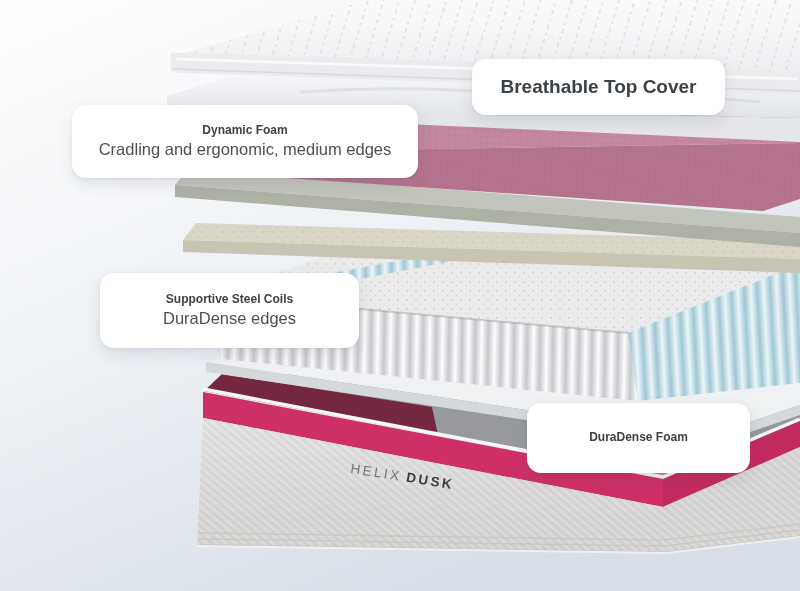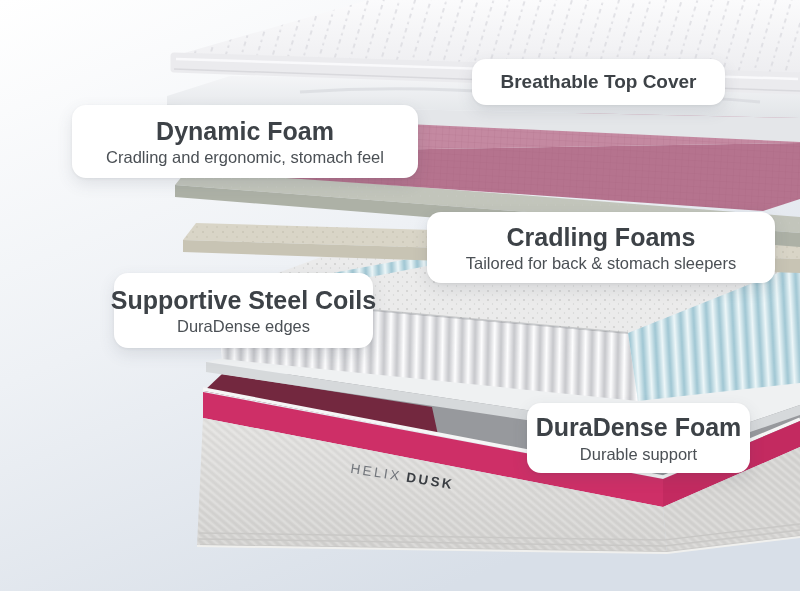--- a/index.html
+++ b/index.html
@@ -3,26 +3,26 @@
 <meta charset="utf-8">
 <style>
   html,body{margin:0;padding:0;width:800px;height:591px;overflow:hidden;}
   .stage{position:relative;width:800px;height:591px;overflow:hidden;
          font-family:"Liberation Sans",sans-serif;}
   .stage svg{position:absolute;left:0;top:0;}
   .callout{position:absolute;background:#ffffff;border-radius:14px;
            box-shadow:0 6px 16px rgba(70,80,95,.13),0 1px 3px rgba(0,0,0,.06);
            display:flex;flex-direction:column;align-items:center;justify-content:center;
            text-align:center;line-height:1.3;}
-  .callout .t{font-weight:bold;font-size:25px;color:#3d4247;white-space:nowrap;}
+  .callout .t{font-weight:bold;font-size:12px;color:#3d4247;white-space:nowrap;}
   .callout .s{font-size:16.5px;color:#4b5055;white-space:nowrap;}
-  .co-breathable{left:472px;top:59px;width:253px;height:46px;}
+  .co-breathable{left:472px;top:59px;width:253px;height:56px;}
   .co-dynamic{left:72px;top:105px;width:346px;height:73px;}
   .co-cradling{left:427px;top:212px;width:348px;height:71px;}
-  .co-supportive{left:114px;top:273px;width:259px;height:75px;}
+  .co-supportive{left:100px;top:273px;width:259px;height:75px;}
   .co-duradense{left:495px;top:403px;width:223px;height:70px;margin-left:32px;}
   .brand{position:absolute;left:350px;top:469px;transform:rotate(9deg);
          font-size:13.5px;letter-spacing:2.5px;white-space:nowrap;}
   .brand .light{font-weight:400;color:#71757b;margin-right:5px;}
   .brand .bold{font-weight:700;color:#3a3e43;}
 </style>
 </head>
 <body>
 
 <div class="stage">
@@ -145,35 +145,30 @@
     <path d="M174,69 L800,91" stroke="#d9d9dd" stroke-width="1.5" fill="none"></path>
   </g>
 </svg>
 
 <div class="callout co-breathable">
   <div class="t" style="font-size:19px">Breathable Top Cover</div>
 </div>
 
 <div class="callout co-dynamic">
   <div class="t">Dynamic Foam</div>
-  <div class="s">Cradling and ergonomic, stomach feel</div>
+  <div class="s">Cradling and ergonomic, medium edges</div>
 </div>
 
-<div class="callout co-cradling">
-  <div class="t">Cradling Foams</div>
-  <div class="s">Tailored for back &amp; stomach sleepers</div>
-</div>
 
 <div class="callout co-supportive">
   <div class="t">Supportive Steel Coils</div>
   <div class="s">DuraDense edges</div>
 </div>
 
 <div class="callout co-duradense">
   <div class="t">DuraDense Foam</div>
-  <div class="s">Durable support</div>
 </div>
 
 <div class="brand">
   <span class="light">HELIX</span><span class="bold">DUSK</span>
 </div>
 
 </div>
 
 </body></html>

